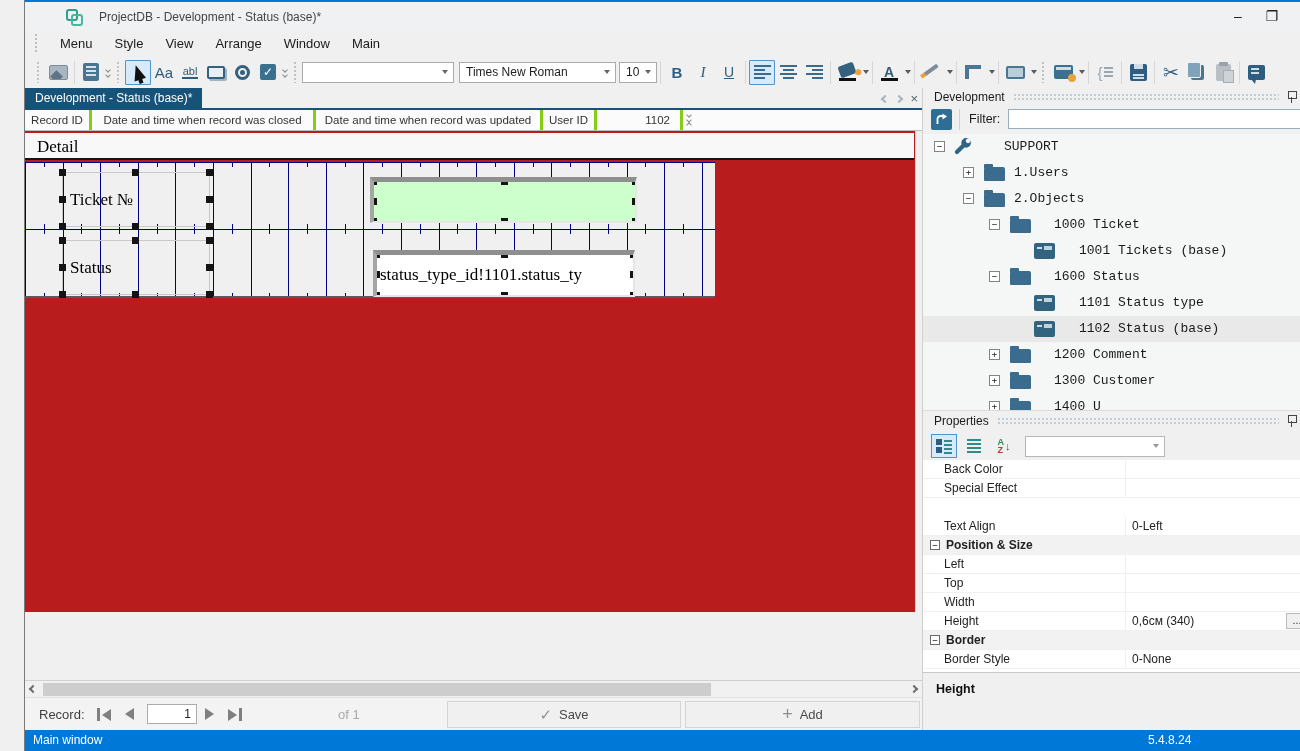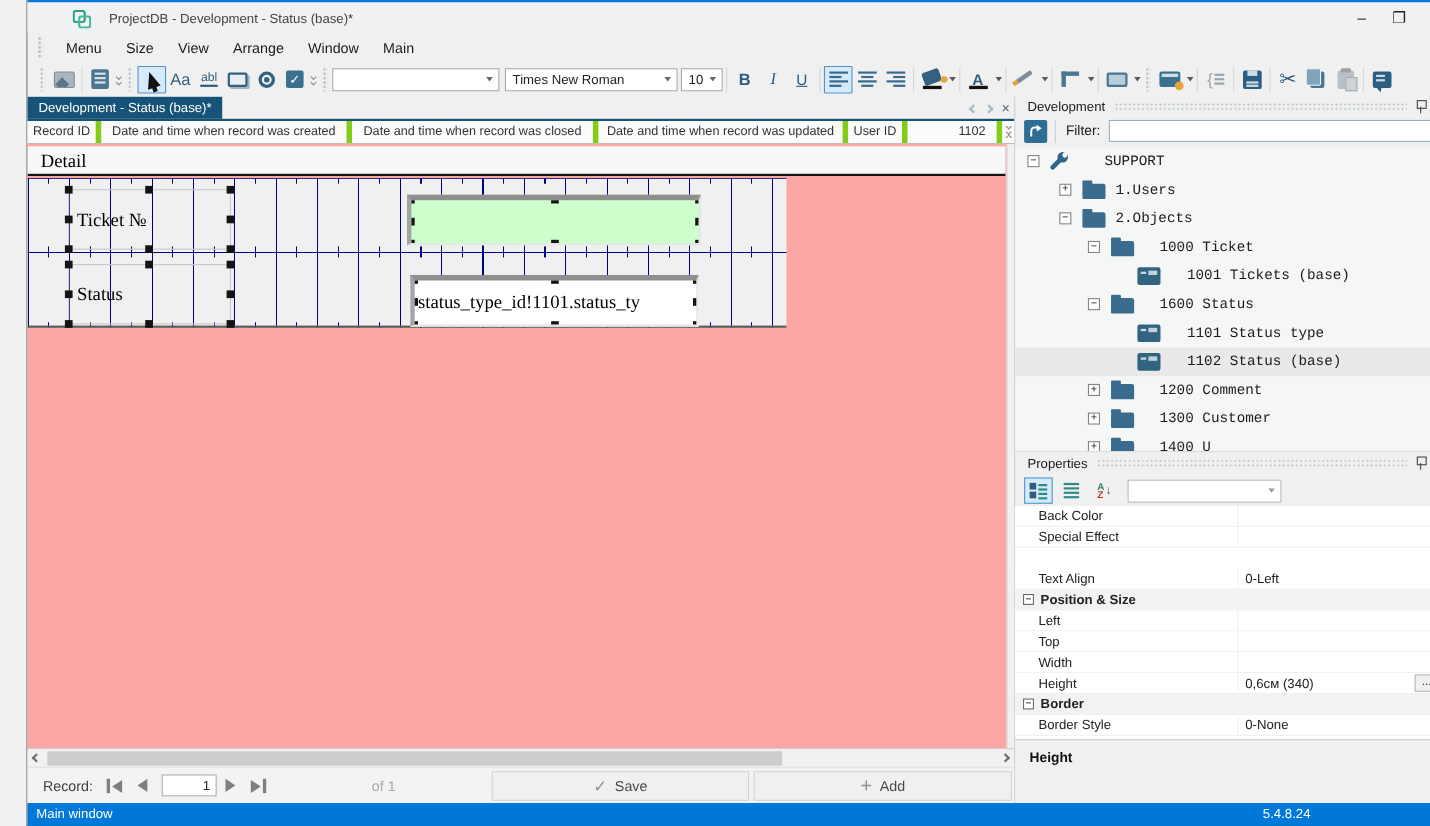--- a/index.html
+++ b/index.html
@@ -75,25 +75,25 @@
 
   
   #tabstrip { position:absolute; left:0; top:88px; width:897px; height:22px; background:#f0f0f0; border-bottom:2px solid #175379; }
   #tab-sel { position:absolute; left:0; top:0; height:20px; background:#175379; color:#fff; font-size:12px; display:flex; align-items:center; padding:0 10px; }
   #tab-icons { position:absolute; right:4px; top:4px; display:flex; gap:8px; align-items:center; }
   #tab-icons .chev { border-color:#a9b7c0; }
   #tab-icons .x { color:#53646f; font-size:13px; line-height:1; }
 
   
   #colheaders { position:absolute; left:0; top:110px; width:897px; height:21px; background:#fbfbfb; display:flex; font-size:11.5px; color:#333; border-bottom:1px solid #bdbdbd; }
-  .colcell { display:flex; align-items:center; justify-content:center; border-right:5px solid #84cc16; height:100%; white-space:nowrap; overflow:hidden; }
+  .colcell { display:flex; align-items:center; justify-content:center; border-right:3px solid #84cc16; height:100%; white-space:nowrap; overflow:hidden; }
   .colcell.num { justify-content:flex-end; padding-right:10px; }
 
   
-  #designer { position:absolute; left:0; top:131px; width:897px; height:549px; background:#fca5a5; overflow:hidden; }
+  #designer { position:absolute; left:0; top:131px; width:897px; height:481px; background:#b91c1c; overflow:hidden; }
   #designer-vscroll { position:absolute; right:0; top:0; width:7px; height:549px; background:#f0f0f0; border-left:1px solid #d5d5d5; }
   #detail-band { position:absolute; left:0; top:2px; width:889px; height:27px; background:#f8f8f8; border-bottom:2px solid #141414; }
   #detail-label { position:absolute; left:12px; top:4px; font-family:"Liberation Serif", serif; font-size:17px; color:#000; }
   #form-surface { position:absolute; left:0; top:31px; width:690px; height:136px; background:#f0f0f0; border-bottom:2px solid #5a5a5a;
     background-image:
       repeating-linear-gradient(to right, #000082 0 1px, transparent 1px 37.6px),
       repeating-linear-gradient(to bottom, #000082 0 1px, transparent 1px 67px),
       repeating-linear-gradient(to right, #000082 0 1px, transparent 1px 18.8px),
       repeating-linear-gradient(to right, #000082 0 1px, transparent 1px 18.8px),
       repeating-linear-gradient(to right, #000082 0 1px, transparent 1px 18.8px),
@@ -204,21 +204,21 @@
     </svg>
     <div id="title-text">ProjectDB - Development - Status (base)*</div>
     <div class="winbtn" id="min-btn">–</div>
     <div class="winbtn" id="max-btn">❐</div>
     <div class="winbtn" id="close-btn">×</div>
   </div>
 
   <div class="vgrip" style="position:absolute;left:9px;top:33px"></div>
   <div id="menubar">
     <div class="menu-item">Menu</div>
-    <div class="menu-item">Size</div>
+    <div class="menu-item">Style</div>
     <div class="menu-item">View</div>
     <div class="menu-item">Arrange</div>
     <div class="menu-item">Window</div>
     <div class="menu-item">Main</div>
   </div>
 
   <div id="toolbar">
     <div class="tgrip"></div>
     <div class="tbtn">
         <span class="icon-picture"></span>
@@ -368,21 +368,20 @@
     <div id="tab-sel">Development - Status (base)*</div>
     <div id="tab-icons">
       <span class="chev left"></span>
       <span class="chev right"></span>
       <span class="x">×</span>
     </div>
   </div>
 
   <div id="colheaders">
     <div class="colcell" style="width:67px">Record ID</div>
-    <div class="colcell" style="width:228px">Date and time when record was created</div>
     <div class="colcell" style="width:224px">Date and time when record was closed</div>
     <div class="colcell" style="width:227px">Date and time when record was updated</div>
     <div class="colcell" style="width:54px">User ID</div>
     <div class="colcell num" style="width:86px">1102</div>
     <div style="width:11px;display:flex;flex-direction:column;align-items:center;justify-content:center;gap:1px">
       <span class="chev down" style="width:4px;height:4px;border-width:1.5px;border-color:#8a8a8a"></span>
       <span class="chev down" style="width:4px;height:4px;border-width:1.5px;border-color:#8a8a8a"></span>
       <span class="chev up" style="width:4px;height:4px;border-width:1.5px;border-color:#8a8a8a"></span>
     </div>
   </div>

